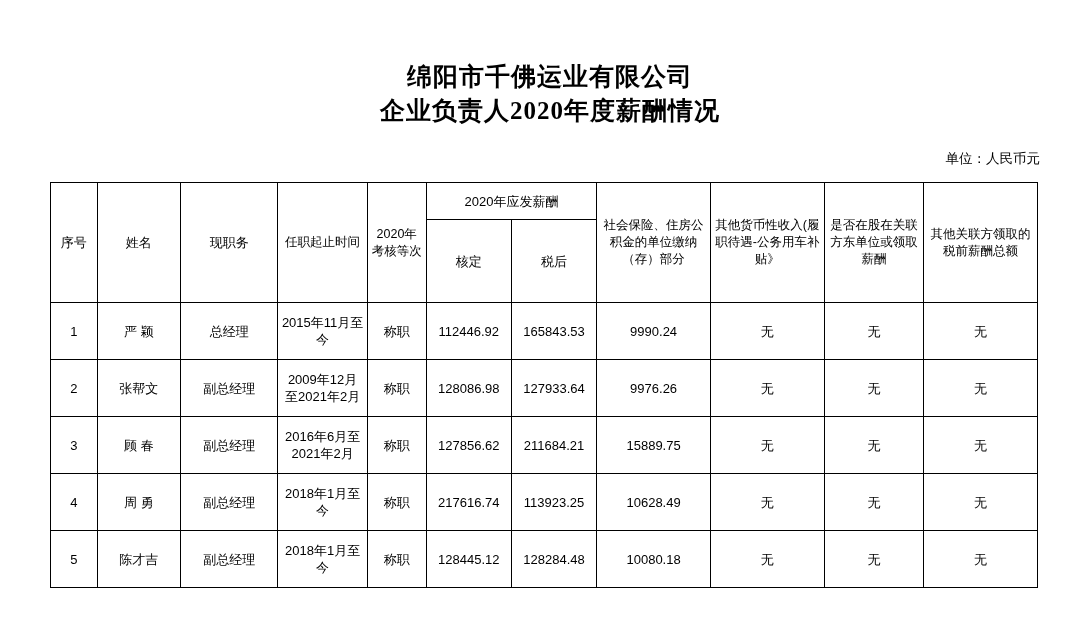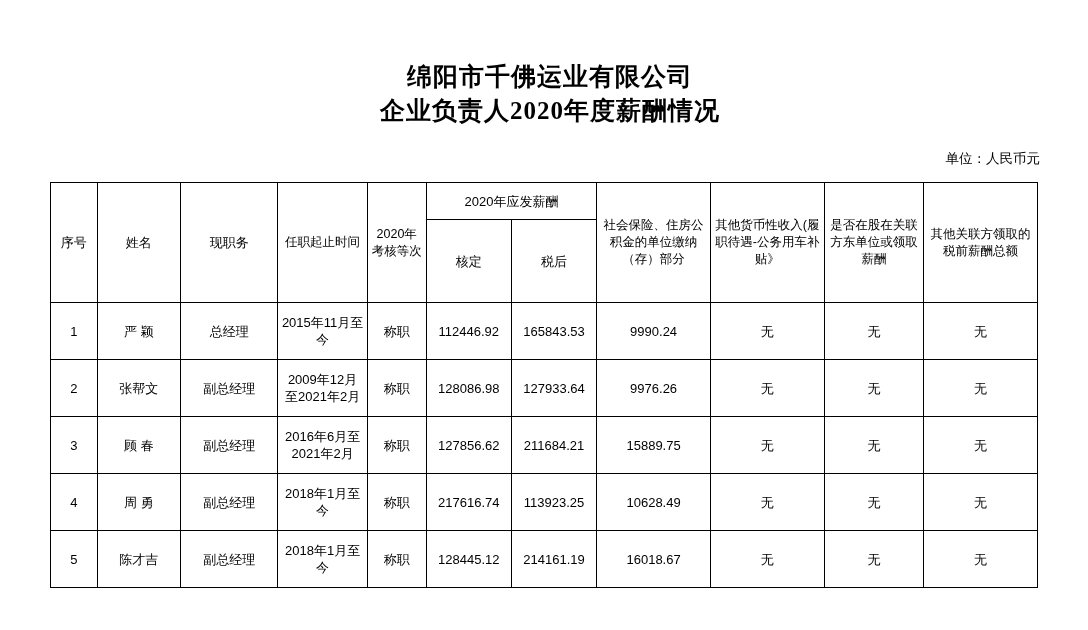--- a/index.html
+++ b/index.html
@@ -188,22 +188,22 @@
           <td>无</td>
           <td>无</td>
         </tr>
         <tr class="data-row">
           <td>5</td>
           <td class="nm">陈才吉</td>
           <td>副总经理</td>
           <td class="small-txt">2018年1月至今</td>
           <td>称职</td>
           <td>128445.12</td>
-          <td>214161.19</td>
-          <td>16018.67</td>
+          <td>128284.48</td>
+          <td>10080.18</td>
           <td>无</td>
           <td>无</td>
           <td>无</td>
         </tr>
       </tbody>
     </table>
   </div>
 
 </div>
 

